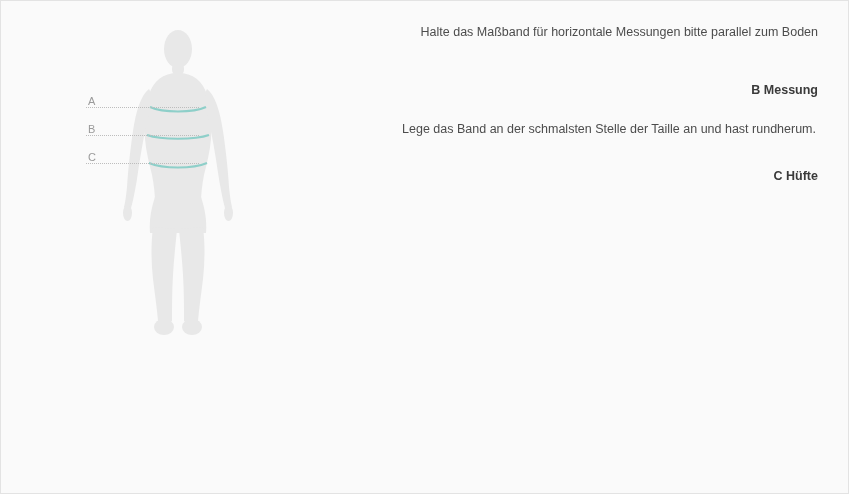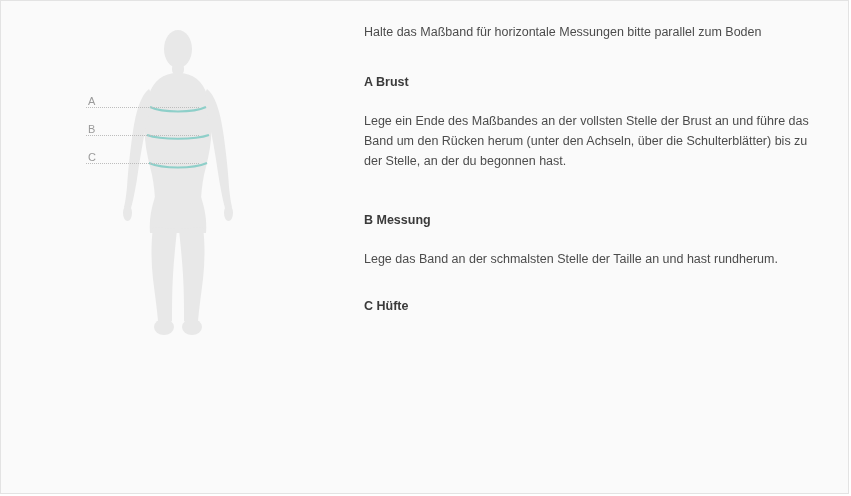--- a/index.html
+++ b/index.html
@@ -62,20 +62,21 @@
   }
   .dotline-a { left: 3px; top: 78px;  width: 113px; }
   .dotline-b { left: 3px; top: 106px; width: 113px; }
   .dotline-c { left: 3px; top: 134px; width: 113px; }
 
   
   .text-col {
     flex: 1 1 auto;
     padding: 22px 30px 0 18px;
     box-sizing: border-box;
+    text-align: right;
   }
   .intro {
     font-size: 12.5px;
     color: #4c4c4c;
     line-height: 18px;
     margin: 0 0 34px 0;
   }
   .section {
     margin-bottom: 30px;
   }
@@ -180,24 +181,20 @@
 
       <div class="marker marker-a">A</div>
       <div class="marker marker-b">B</div>
       <div class="marker marker-c">C</div>
     </div>
   </div>
 
   <div class="text-col">
     <p class="intro">Halte das Maßband für horizontale Messungen bitte parallel zum Boden</p>
 
-    <div class="section sec-a">
-      <h3>A Brust</h3>
-      <p>Lege ein Ende des Maßbandes an der vollsten Stelle der Brust an und führe das Band um den Rücken herum (unter den Achseln, über die Schulterblätter) bis zu der Stelle, an der du begonnen hast.</p>
-    </div>
 
     <div class="section sec-b">
       <h3>B Messung</h3>
       <p>Lege das Band an der schmalsten Stelle der Taille an und hast rundherum.</p>
     </div>
 
     <div class="section sec-c">
       <h3>C Hüfte</h3>
     </div>
   </div>

